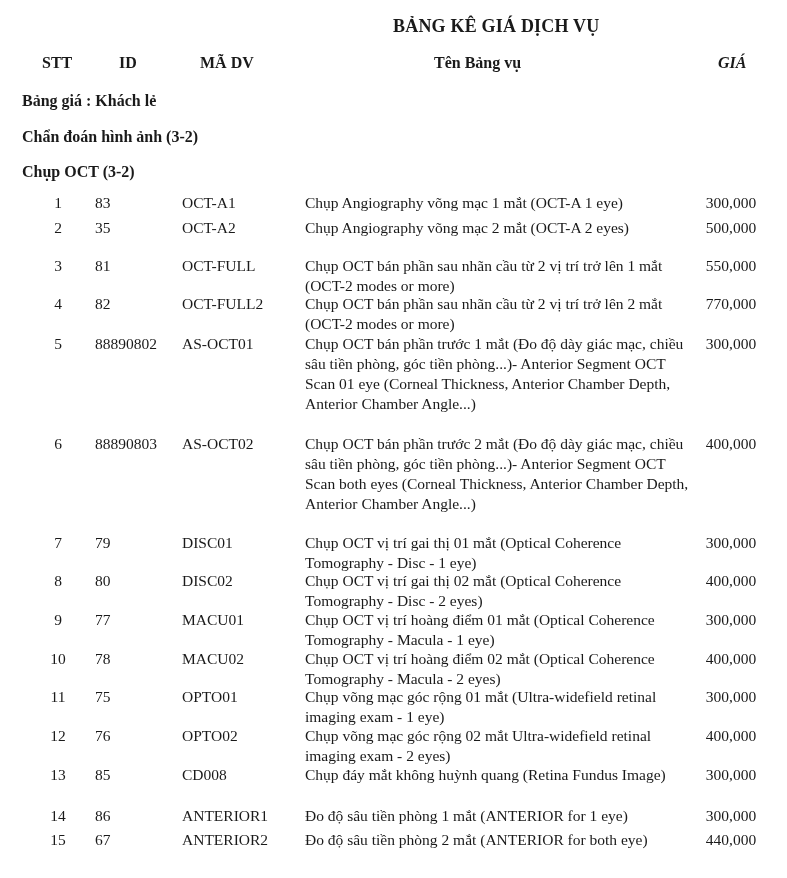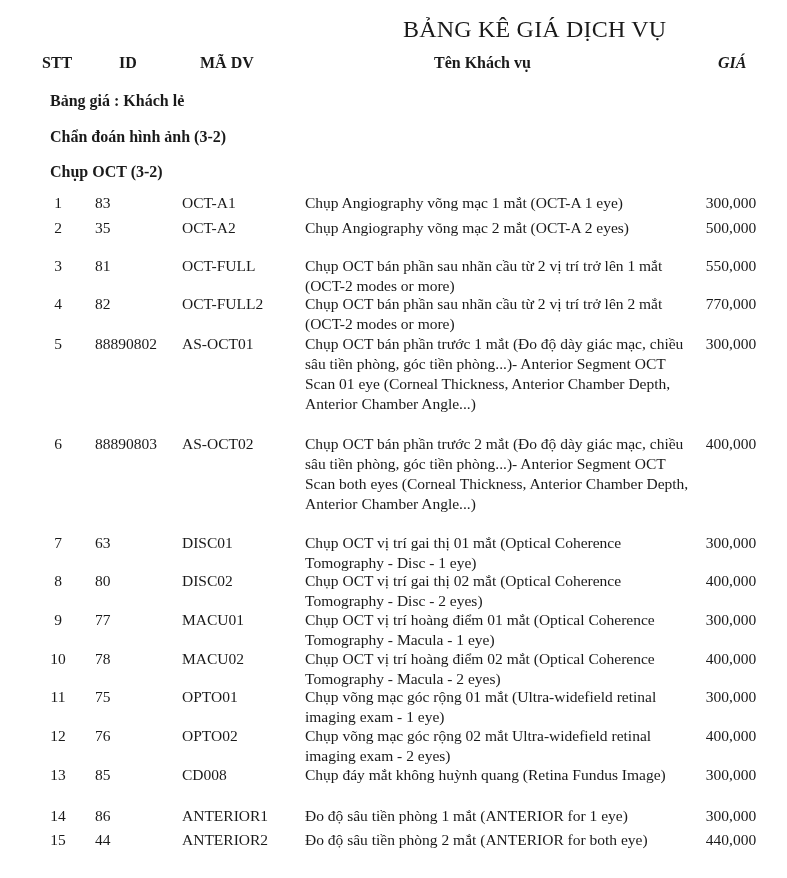--- a/index.html
+++ b/index.html
@@ -10,42 +10,41 @@
     body {
       width: 787px;
       height: 878px;
       position: relative;
       overflow: hidden;
       color: #1a1a1a;
       font-family: "Liberation Serif", "DejaVu Serif", serif;
     }
     .title {
       position: absolute;
-      left: 403px;
+      left: 393px;
       top: 16px;
-      font-size: 24px;
-      font-weight: normal;
+      font-size: 18px;
+      font-weight: bold;
       letter-spacing: 0.2px;
       white-space: nowrap;
     }
     .hdr {
       position: absolute;
       top: 54px;
       font-size: 16px;
       font-weight: bold;
       white-space: nowrap;
       text-align: center;
     }
     .group {
       position: absolute;
       left: 22px;
       font-size: 16px;
       font-weight: bold;
       white-space: nowrap;
-      margin-left: 28px;
     }
     .row {
       position: absolute;
       left: 0;
       width: 787px;
       font-size: 15.5px;
       line-height: 20px;
     }
     .row .c {
       position: absolute;
@@ -63,21 +62,21 @@
     .c-price { left: 700px; width: 62px; text-align: center; }
   </style>
 </head>
 <body>
 
 <div class="title">BẢNG KÊ GIÁ DỊCH VỤ</div>
 
 <div class="hdr" style="left:42px;">STT</div>
 <div class="hdr" style="left:119px;">ID</div>
 <div class="hdr" style="left:200px;">MÃ DV</div>
-<div class="hdr" style="left:434px;">Tên Khách vụ</div>
+<div class="hdr" style="left:434px;">Tên Bảng vụ</div>
 <div class="hdr" style="left:718px;font-style:italic;">GIÁ</div>
 
 <div class="group" style="top:92px;">Bảng giá : Khách lẻ</div>
 <div class="group" style="top:128px;">Chẩn đoán hình ảnh (3-2)</div>
 <div class="group" style="top:163px;">Chụp OCT  (3-2)</div>
 
 <div>
   <div class="row" style="top:193px;">
     <span class="c c-stt">1</span>
     <span class="c c-id">83</span>
@@ -115,21 +114,21 @@
   </div>
   <div class="row" style="top:434px;">
     <span class="c c-stt">6</span>
     <span class="c c-id">88890803</span>
     <span class="c c-code">AS-OCT02</span>
     <span class="c c-name">Chụp OCT bán phần trước 2 mắt (Đo độ dày giác mạc, chiều sâu tiền phòng, góc tiền phòng...)- Anterior Segment OCT Scan both eyes (Corneal Thickness, Anterior Chamber Depth, Anterior Chamber Angle...)</span>
     <span class="c c-price">400,000</span>
   </div>
   <div class="row" style="top:533px;">
     <span class="c c-stt">7</span>
-    <span class="c c-id">63</span>
+    <span class="c c-id">79</span>
     <span class="c c-code">DISC01</span>
     <span class="c c-name">Chụp OCT vị trí gai thị 01 mắt (Optical Coherence Tomography - Disc - 1 eye)</span>
     <span class="c c-price">300,000</span>
   </div>
   <div class="row" style="top:571px;">
     <span class="c c-stt">8</span>
     <span class="c c-id">80</span>
     <span class="c c-code">DISC02</span>
     <span class="c c-name">Chụp OCT vị trí gai thị 02 mắt (Optical Coherence Tomography - Disc - 2 eyes)</span>
     <span class="c c-price">400,000</span>
@@ -171,18 +170,18 @@
   </div>
   <div class="row" style="top:806px;">
     <span class="c c-stt">14</span>
     <span class="c c-id">86</span>
     <span class="c c-code">ANTERIOR1</span>
     <span class="c c-name">Đo độ sâu tiền phòng 1 mắt (ANTERIOR for 1 eye)</span>
     <span class="c c-price">300,000</span>
   </div>
   <div class="row" style="top:830px;">
     <span class="c c-stt">15</span>
-    <span class="c c-id">44</span>
+    <span class="c c-id">67</span>
     <span class="c c-code">ANTERIOR2</span>
     <span class="c c-name">Đo độ sâu tiền phòng 2 mắt  (ANTERIOR for both eye)</span>
     <span class="c c-price">440,000</span>
   </div>
 </div>
 
 </body></html>

